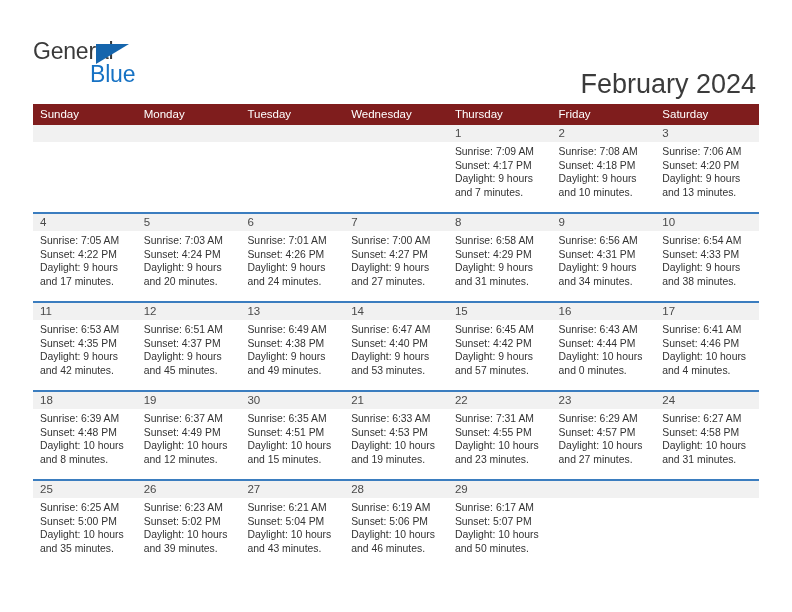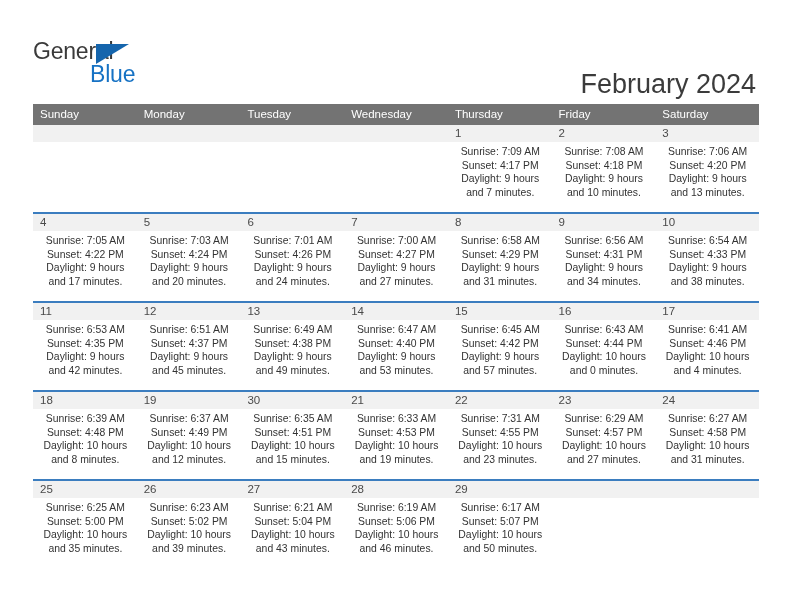--- a/index.html
+++ b/index.html
@@ -87,21 +87,21 @@
 
   
   .calendar {
     position: absolute;
     left: 33px;
     top: 104px;
     width: 726px;
   }
   .weekdays {
     display: flex;
-    background: #737373;
+    background: #7f1d1d;
     height: 21px;
   }
   .weekday {
     flex: 1 1 0;
     color: #ffffff;
     font-size: 11.5px;
     line-height: 21px;
     padding-left: 7px;
     box-sizing: border-box;
     white-space: nowrap;
@@ -126,21 +126,20 @@
     height: 17px;
   }
   .day-num {
     font-size: 11.5px;
     color: #4a4a4a;
     line-height: 17px;
     padding-left: 7px;
   }
   .day-body {
     padding: 3px 6px 0 7px;
-    text-align: center;
   }
   .day-line {
     font-size: 10.4px;
     line-height: 13.6px;
     color: #333333;
     white-space: nowrap;
   }
   .day.empty .day-num-band {
     background: #f1f1f1;
   }

